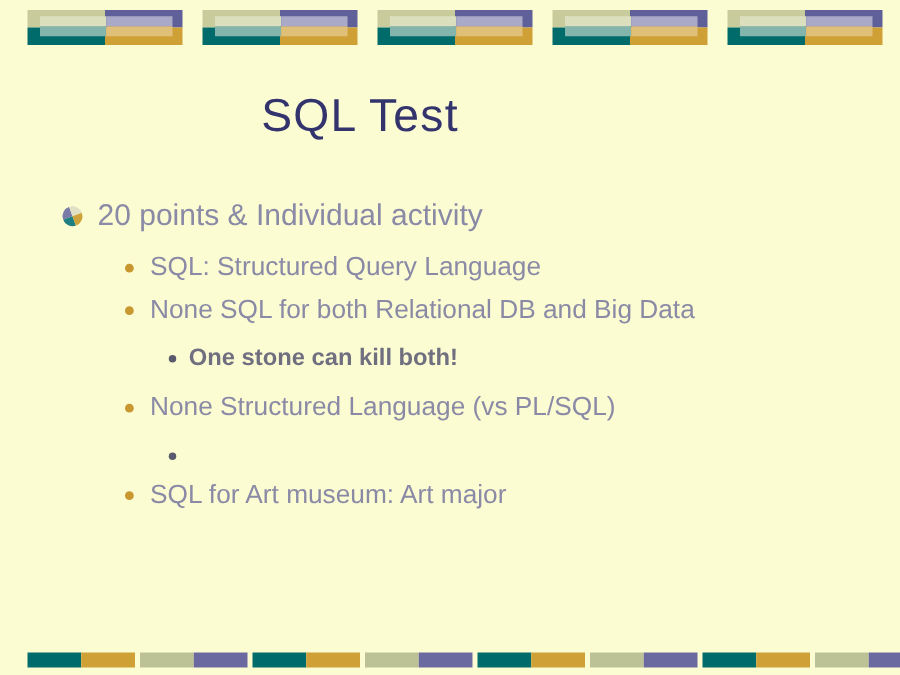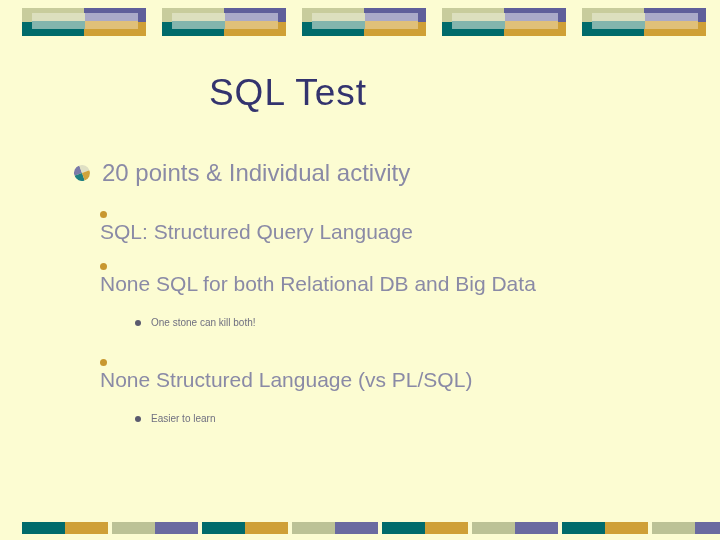--- a/index.html
+++ b/index.html
@@ -107,21 +107,21 @@
     width: 720px;
   }
   .line {
     position: relative;
     display: flex;
     align-items: flex-start;
   }
 
   
   .lv1 {
-    padding-left: 74px;
+    padding-left: 50px;
     margin-bottom: 12px;
   }
   .lv1 .txt {
     font-size: 24px;
     color: #8a8aa6;
     line-height: 30px;
   }
   .bullet-pinwheel {
     position: relative;
     width: 16px;
@@ -141,21 +141,20 @@
   }
   .bp-tl { left: 0; top: 0;  background: #7a7aa8; }
   .bp-tr { left: 8px; top: 0; background: #dfe0c4; }
   .bp-bl { left: 0; top: 8px; background: #1d7f81; }
   .bp-br { left: 8px; top: 8px; background: #cfa33c; }
 
   
   .lv2 {
     padding-left: 100px;
     margin-bottom: 6px;
-    flex-direction: column;
   }
   .lv2 .txt {
     font-size: 21px;
     color: #8a8aa6;
     line-height: 28px;
   }
   .bullet-dot2 {
     width: 7px;
     height: 7px;
     border-radius: 50%;
@@ -164,22 +163,22 @@
     margin-right: 13px;
     flex: 0 0 7px;
   }
 
   
   .lv3 {
     padding-left: 135px;
     margin-bottom: 6px;
   }
   .lv3 .txt {
-    font-size: 10px;
-    font-weight: normal;
+    font-size: 19px;
+    font-weight: bold;
     color: #6f6f80;
     line-height: 22px;
   }
   .bullet-dot3 {
     width: 6px;
     height: 6px;
     border-radius: 50%;
     background: #5a5a6e;
     margin-top: 8px;
     margin-right: 10px;
@@ -309,23 +308,26 @@
     <span class="txt">One stone can kill both!</span>
   </div>
 
   <div class="line lv2 sp-above">
     <span class="bullet-dot2"></span>
     <span class="txt">None Structured Language (vs PL/SQL)</span>
   </div>
 
   <div class="line lv3 sp-above">
     <span class="bullet-dot3"></span>
-    <span class="txt">Easier to learn</span>
-  </div>
-
+  </div>
+
+  <div class="line lv2 sp-above">
+    <span class="bullet-dot2"></span>
+    <span class="txt">SQL for Art museum: Art major</span>
+  </div>
 
 </div>
 
 <div id="bottom-decoration">
   <span class="foot-seg fs-teal" style="left:22px"></span>
   <span class="foot-seg fs-gold" style="left:65px"></span>
   <span class="foot-seg fs-sage" style="left:112px"></span>
   <span class="foot-seg fs-purple" style="left:155px"></span>
 
   <span class="foot-seg fs-teal" style="left:202px"></span>

